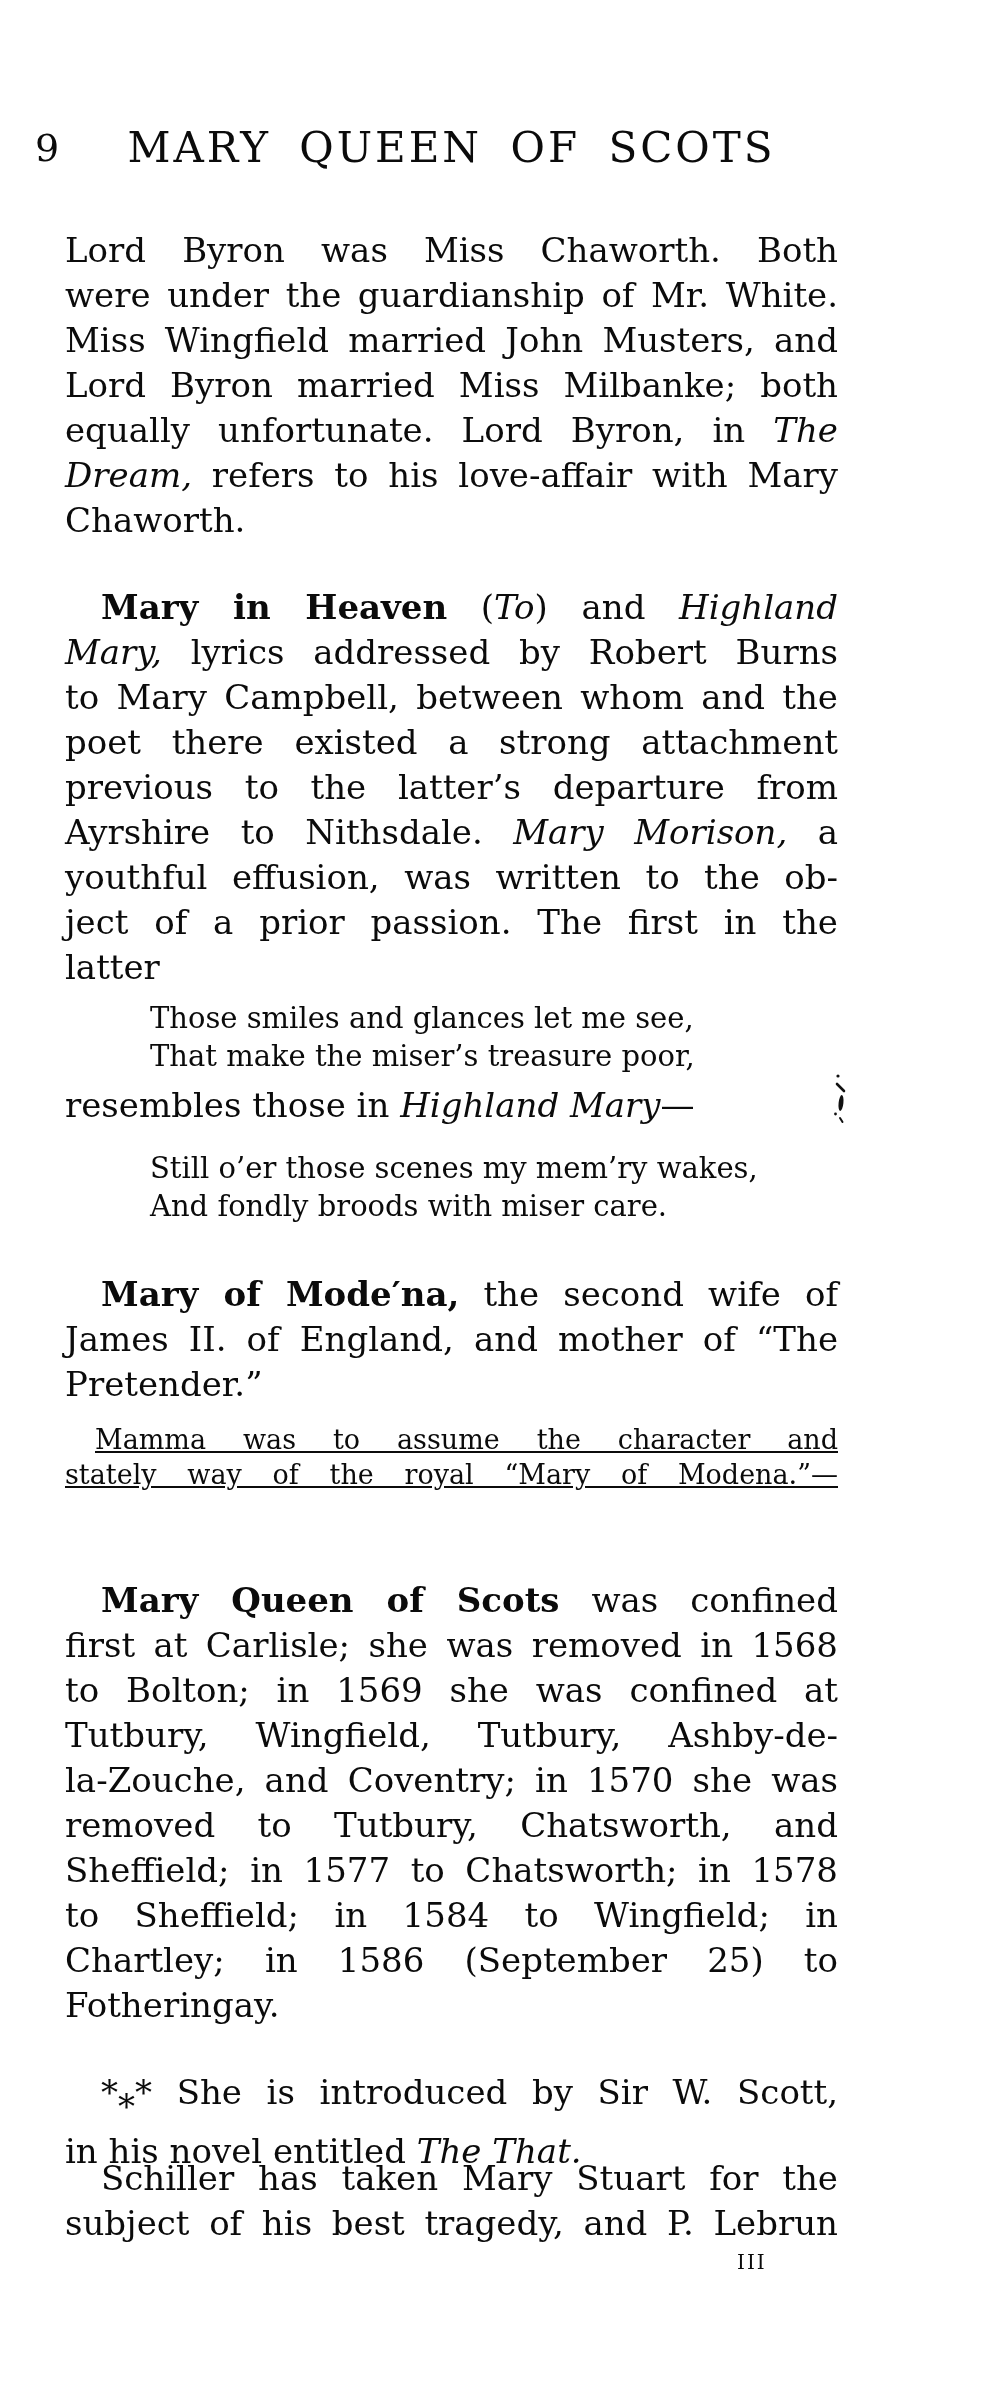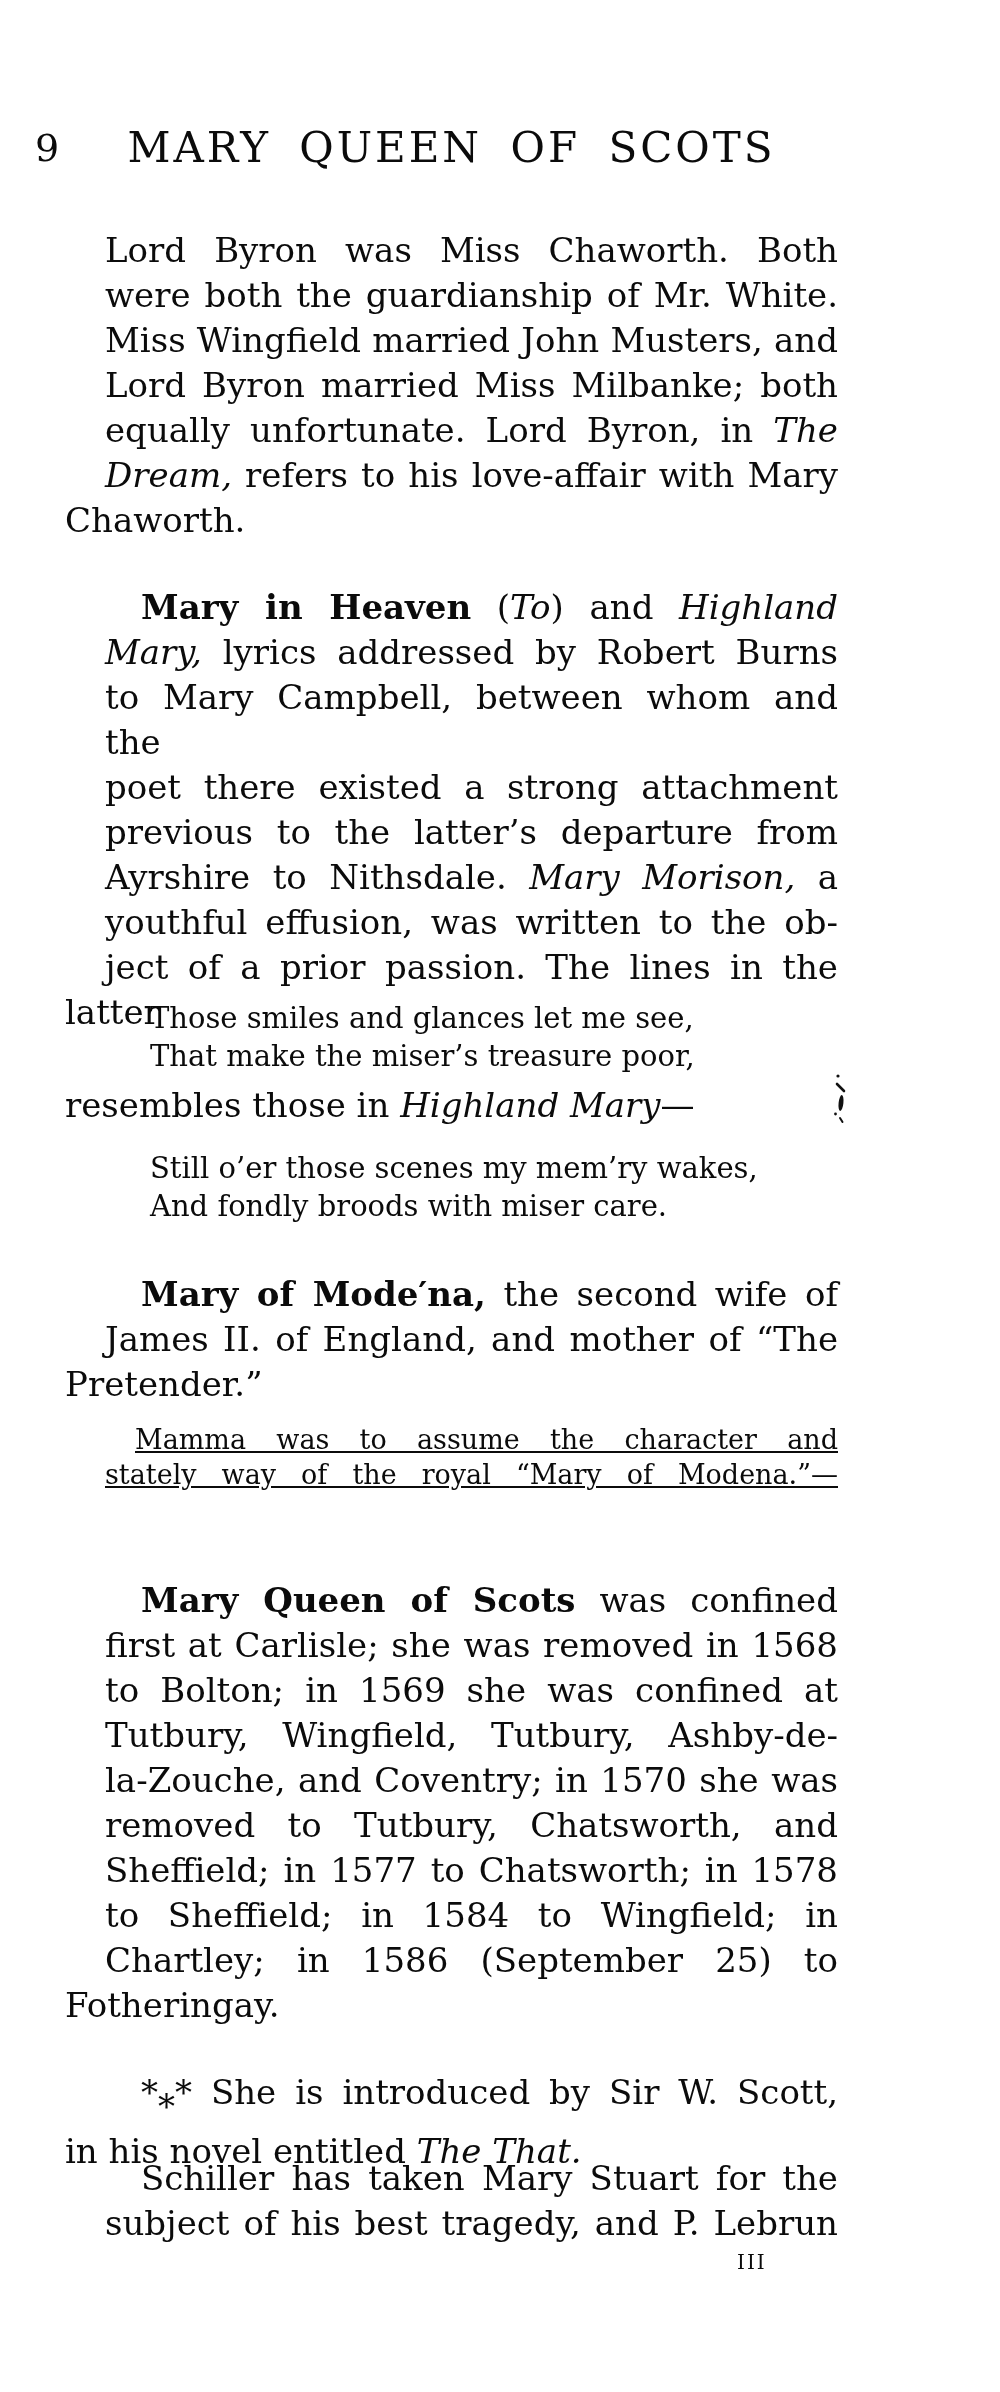--- a/index.html
+++ b/index.html
@@ -4,21 +4,21 @@
 <style>
   html,body { margin:0; padding:0; background:#888; }
   .page {
     position:relative; width:1000px; height:2392px; background:#ffffff;
     font-family:"DejaVu Serif","Liberation Serif",serif; color:#0b0b0b;
     overflow:hidden; margin:0 auto;
   }
   .textcol { position:absolute; top:0; left:65px; width:773px; height:100%; }
   .blk { position:absolute; left:0; right:0; }
   .l { font-size:34px; line-height:45px; white-space:normal; }
-  .just { text-align:justify; text-align-last:justify;margin-left:40px; -moz-text-align-last:justify; }
+  .just { text-align:justify; text-align-last:justify; -moz-text-align-last:justify; }
   .ind { text-indent:36px; }
   .header { position:absolute; top:120px; left:0; right:0; height:60px; }
   .pagenum { position:absolute; left:-30px; top:0; font-size:38px; line-height:56px; }
   .title { text-align:center; font-size:42px; line-height:56px; letter-spacing:3px; word-spacing:12px; }
   .verse { margin-left:85px; }
   .verse .l { font-size:29px; line-height:38px; }
   .quote .l { font-size:27px; line-height:35px;text-decoration:underline; }
   .quote .ind { text-indent:30px; }
   .signature { position:absolute; left:737px; top:2250px; font-size:20px; line-height:24px; letter-spacing:2px; }
   .artifact { position:absolute; left:833px; top:1070px; }
@@ -31,37 +31,37 @@
 <div class="page">
   <div class="textcol">
 
     <div class="header">
       <span class="pagenum">9</span>
       <div class="title">MARY QUEEN OF SCOTS</div>
     </div>
 
     <div class="blk" style="top:228px">
       <div class="l just"><span>Lord Byron was Miss Chaworth. Both</span></div>
-      <div class="l just"><span>were both the guardianship of Mr. White.</span></div>
+      <div class="l just"><span>were under the guardianship of Mr. White.</span></div>
       <div class="l just"><span>Miss Wingfield married John Musters, and</span></div>
       <div class="l just"><span>Lord Byron married Miss Milbanke; both</span></div>
       <div class="l just"><span>equally unfortunate. Lord Byron, in </span><span class="seg-i">The</span></div>
       <div class="l just"><span class="seg-i">Dream,</span><span> refers to his love-affair with Mary</span></div>
       <div class="l"><span>Chaworth.</span></div>
     </div>
 
     <div class="blk" style="top:585px">
       <div class="l just ind"><span class="seg-b">Mary in Heaven</span><span> (</span><span class="seg-i">To</span><span>) and </span><span class="seg-i">Highland</span></div>
       <div class="l just"><span class="seg-i">Mary,</span><span> lyrics addressed by Robert Burns</span></div>
       <div class="l just"><span>to Mary Campbell, between whom and the</span></div>
       <div class="l just"><span>poet there existed a strong attachment</span></div>
       <div class="l just"><span>previous to the latter’s departure from</span></div>
       <div class="l just"><span>Ayrshire to Nithsdale. </span><span class="seg-i">Mary Morison,</span><span> a</span></div>
       <div class="l just"><span>youthful effusion, was written to the ob-</span></div>
-      <div class="l just"><span>ject of a prior passion. The lines in the</span></div>
+      <div class="l just"><span>ject of a prior passion. The first in the</span></div>
       <div class="l"><span>latter</span></div>
     </div>
 
     <div class="blk verse" style="top:999px">
       <div class="l"><span>Those smiles and glances let me see,</span></div>
       <div class="l"><span>That make the miser’s treasure poor,</span></div>
     </div>
 
     <div class="blk" style="top:1083px">
       <div class="l"><span>resembles those in </span><span class="seg-i">Highland Mary</span><span>—</span></div>

